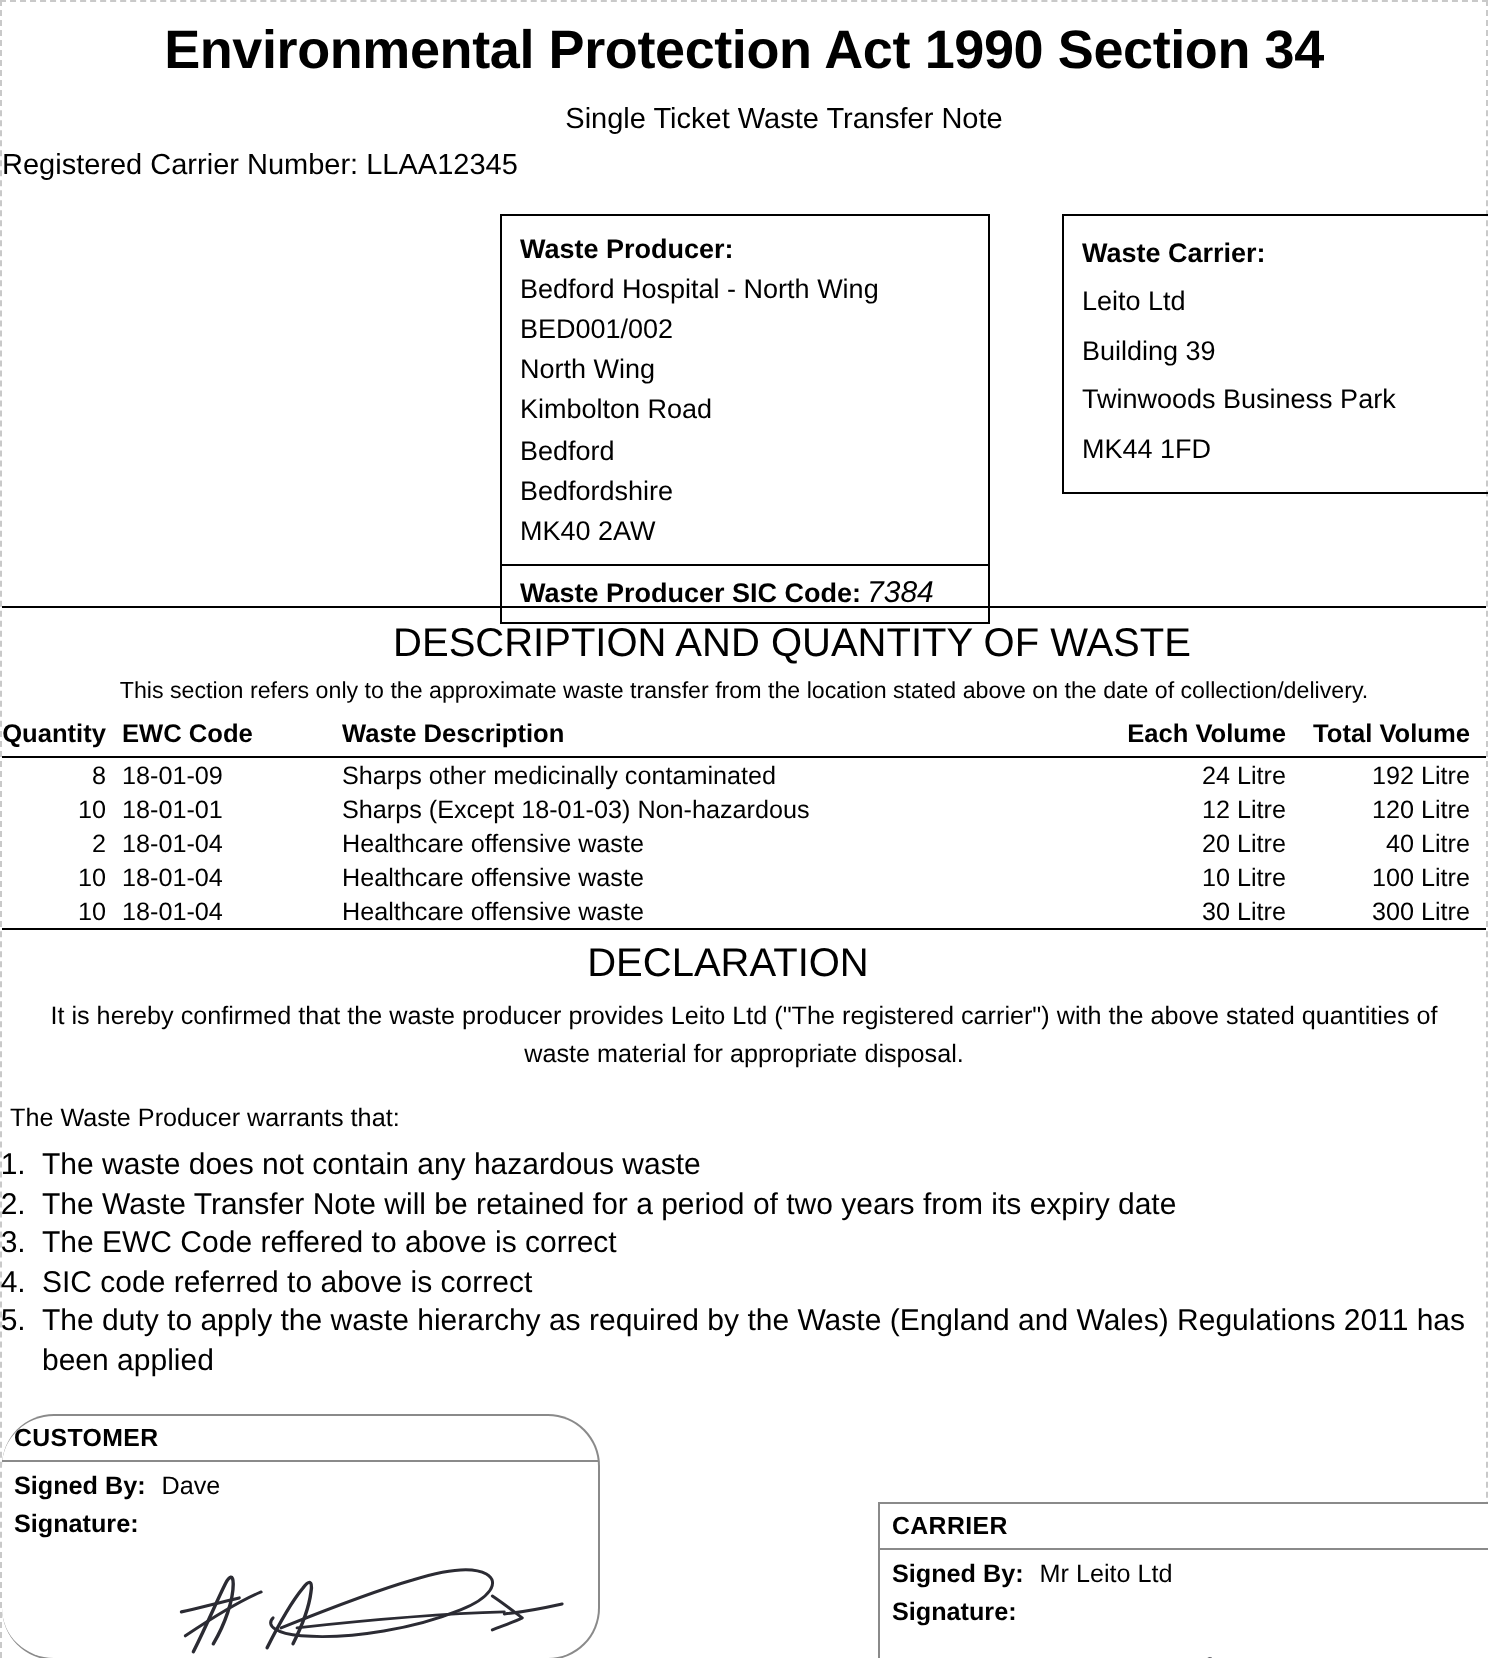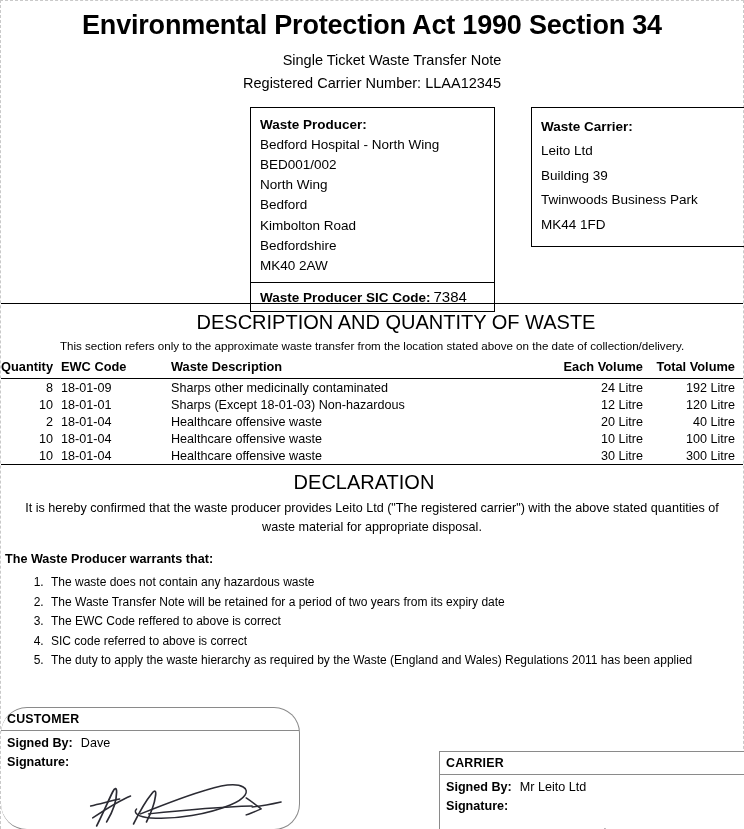--- a/index.html
+++ b/index.html
@@ -35,21 +35,21 @@
     line-height: 1.15;
   }
   .subtitle {
     text-align: center;
     font-size: 14.5px;
     margin-top: 9px;
     line-height: 1.45;
     margin-left: 40px;
   }
   .subtitle2 {
-    text-align: center;
+    text-align: left;
     font-size: 14.5px;
     line-height: 1.45;
     margin-top: 2px;
   }
   
   .parties {
     position: relative;
     height: 196px;
     margin-top: 13px;
   }
@@ -74,20 +74,21 @@
     border-top: 1px solid #000;
     padding: 5px 9px 6px 9px;
     font-size: 13.5px;
     font-weight: bold;
     white-space: nowrap;
   }
   .sic-val {
     font-weight: normal;
     font-size: 15px;
     padding-left: 3px;
+    font-style: italic;
   }
   .carrier-box {
     position: absolute;
     left: 530px;
     top: 0;
     width: 214px;
     border: 1px solid #000;
     border-right: none;
     box-sizing: border-box;
     padding: 7px 21px 9px 9px;
@@ -146,28 +147,28 @@
   }
   .decl-body {
     text-align: center;
     font-size: 12.6px;
     line-height: 18.5px;
     padding: 0 8px;
     margin-bottom: 16px;
   }
   .warrant-head {
     font-size: 12.6px;
-    font-weight: bold;
+    font-weight: normal;
     padding-left: 4px;
     margin-bottom: 7px;
   }
   ol.warrants {
     margin: 0;
-    padding-left: 46px;
-    font-size: 12px;
+    padding-left: 16px;
+    font-size: 15px;
     line-height: 19.6px;
   }
   ol.warrants li { padding-left: 4px; }
   
   .sigs {
     position: absolute;
     left: 0;
     top: 706px;
     width: 744px;
     height: 123px;
@@ -217,22 +218,22 @@
   <div class="subtitle2">Registered Carrier Number: LLAA12345</div>
 
   <div class="parties">
 
     <div class="producer-box">
       <div class="producer-inner">
         <div class="box-head">Waste Producer:</div>
         <div>Bedford Hospital - North Wing</div>
         <div>BED001/002</div>
         <div>North Wing</div>
+        <div>Kimbolton Road</div>
         <div>Bedford</div>
-        <div>Kimbolton Road</div>
         <div>Bedfordshire</div>
         <div>MK40 2AW</div>
       </div>
       <div class="sic-row">
         <span>Waste Producer SIC Code:</span><span class="sic-val">7384</span>
       </div>
     </div>
 
     <div class="carrier-box">
       <div class="box-head">Waste Carrier:</div>

